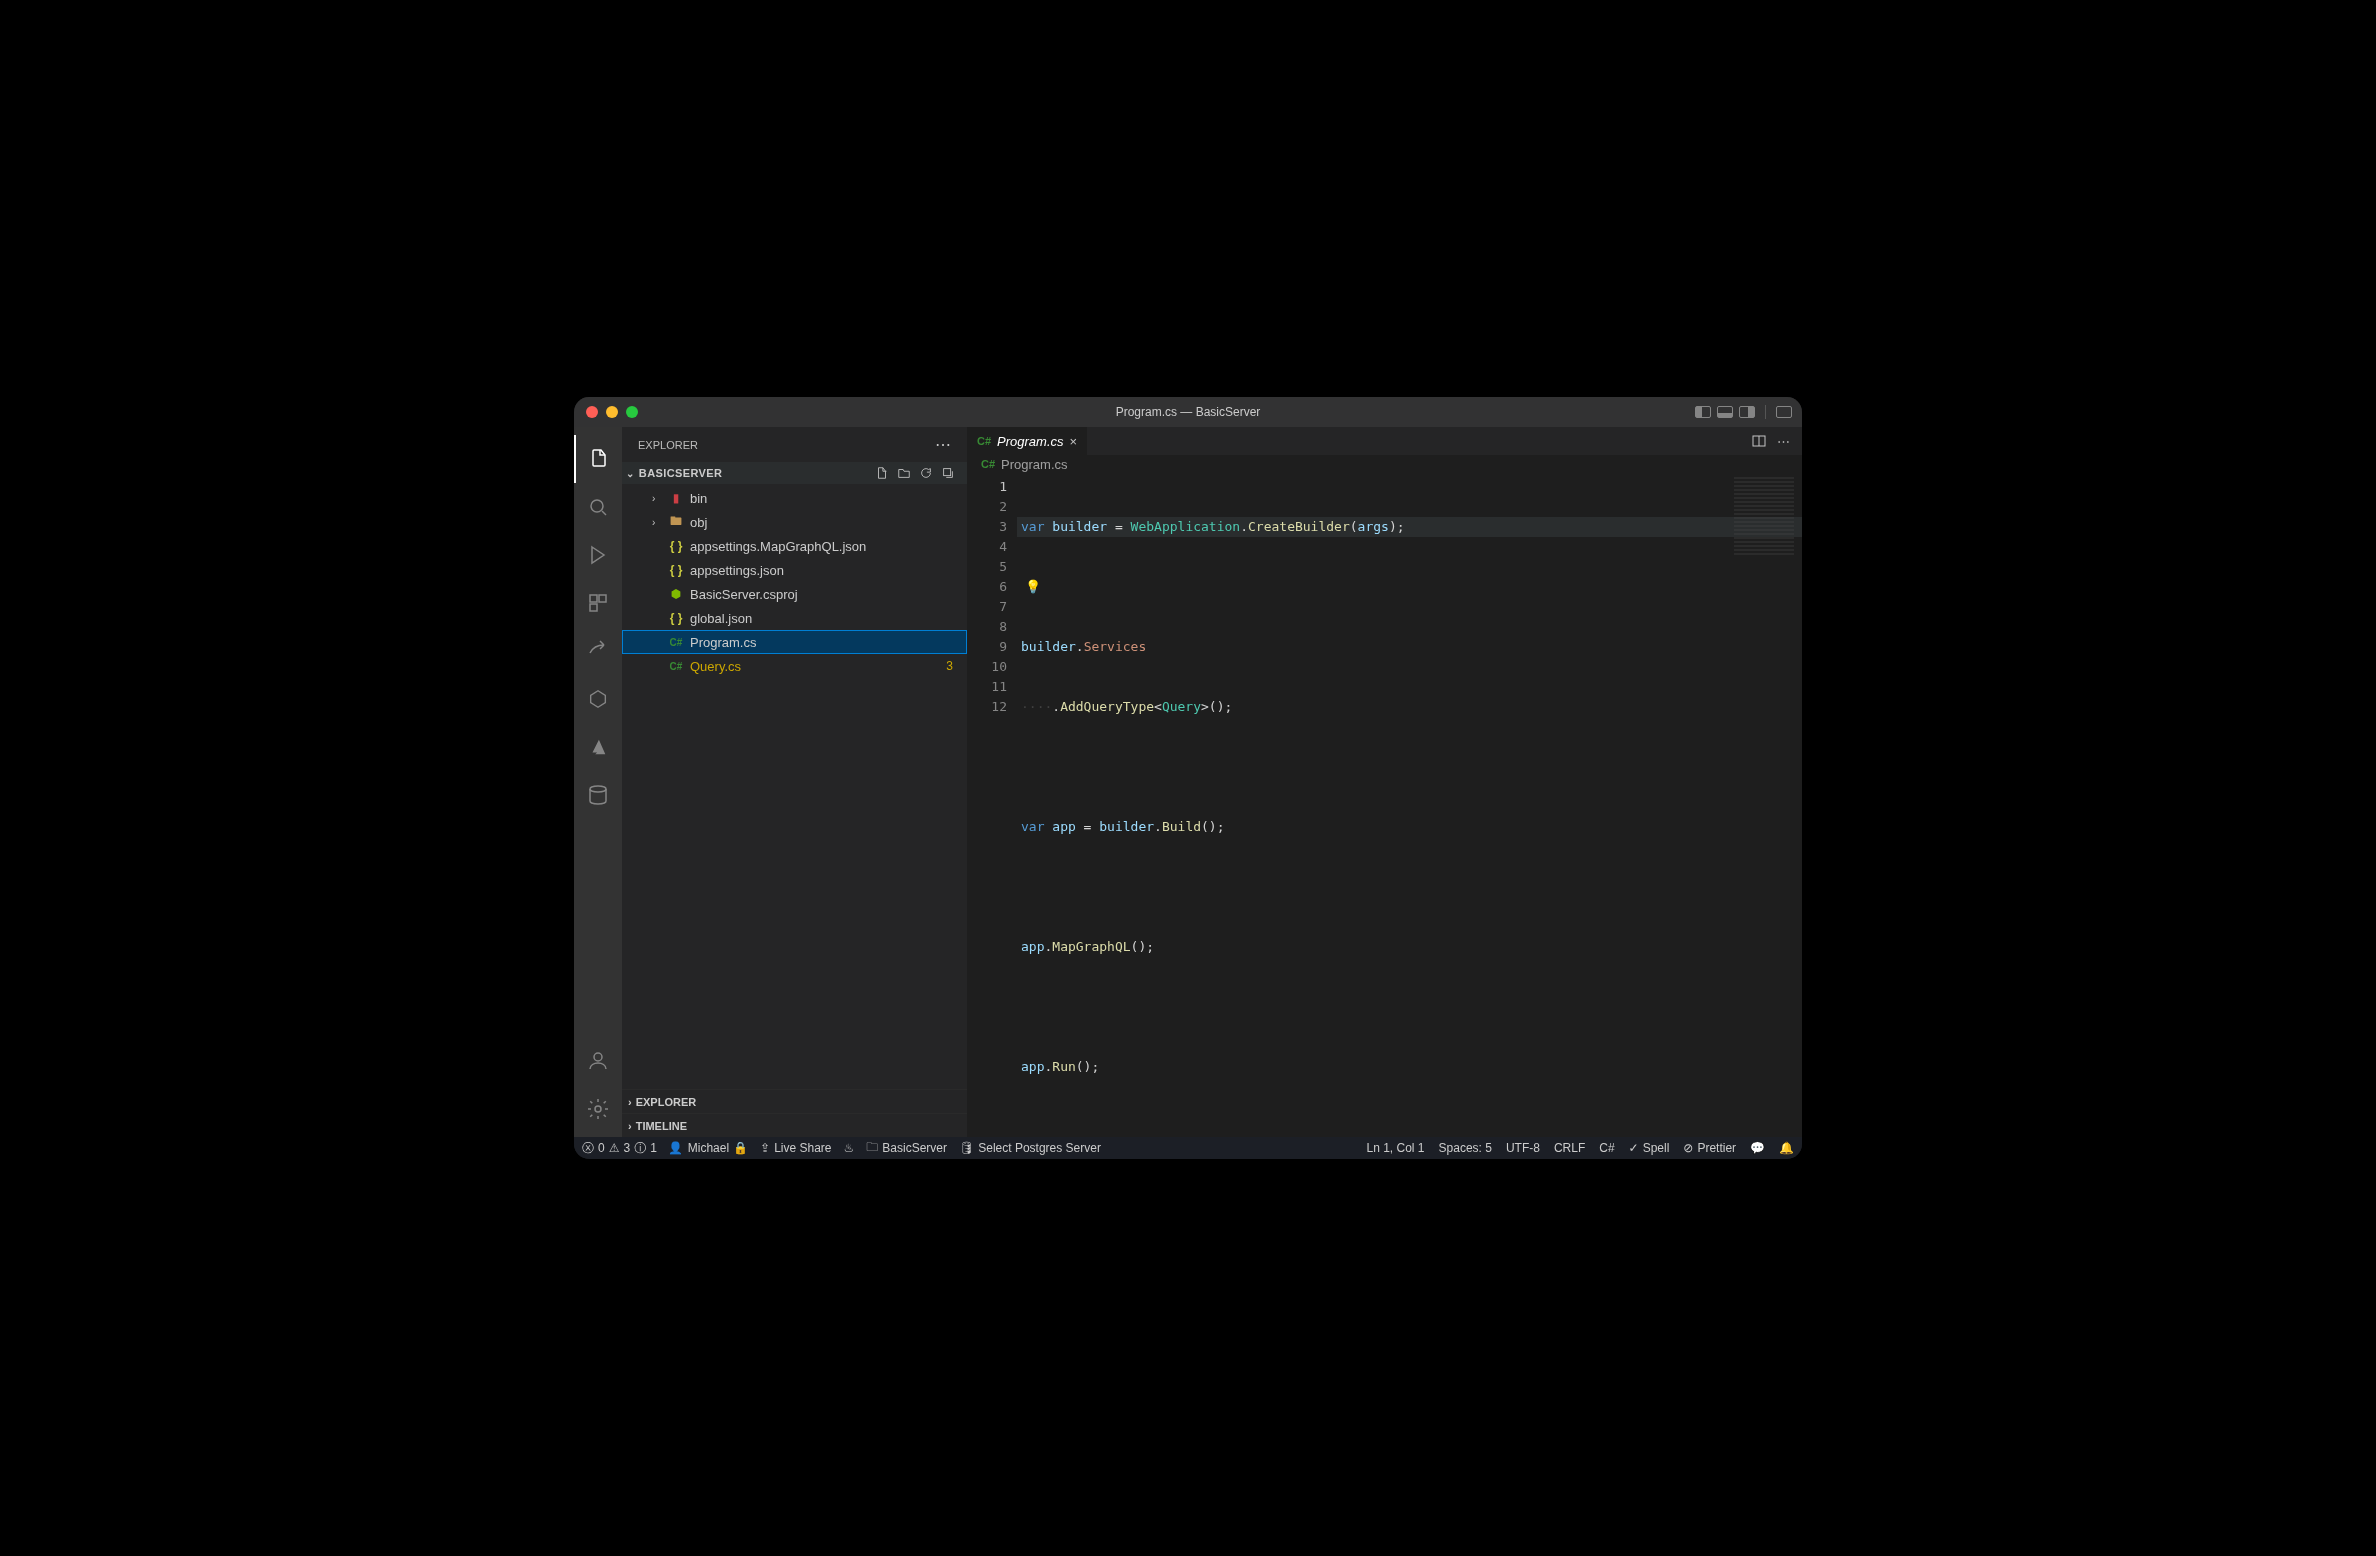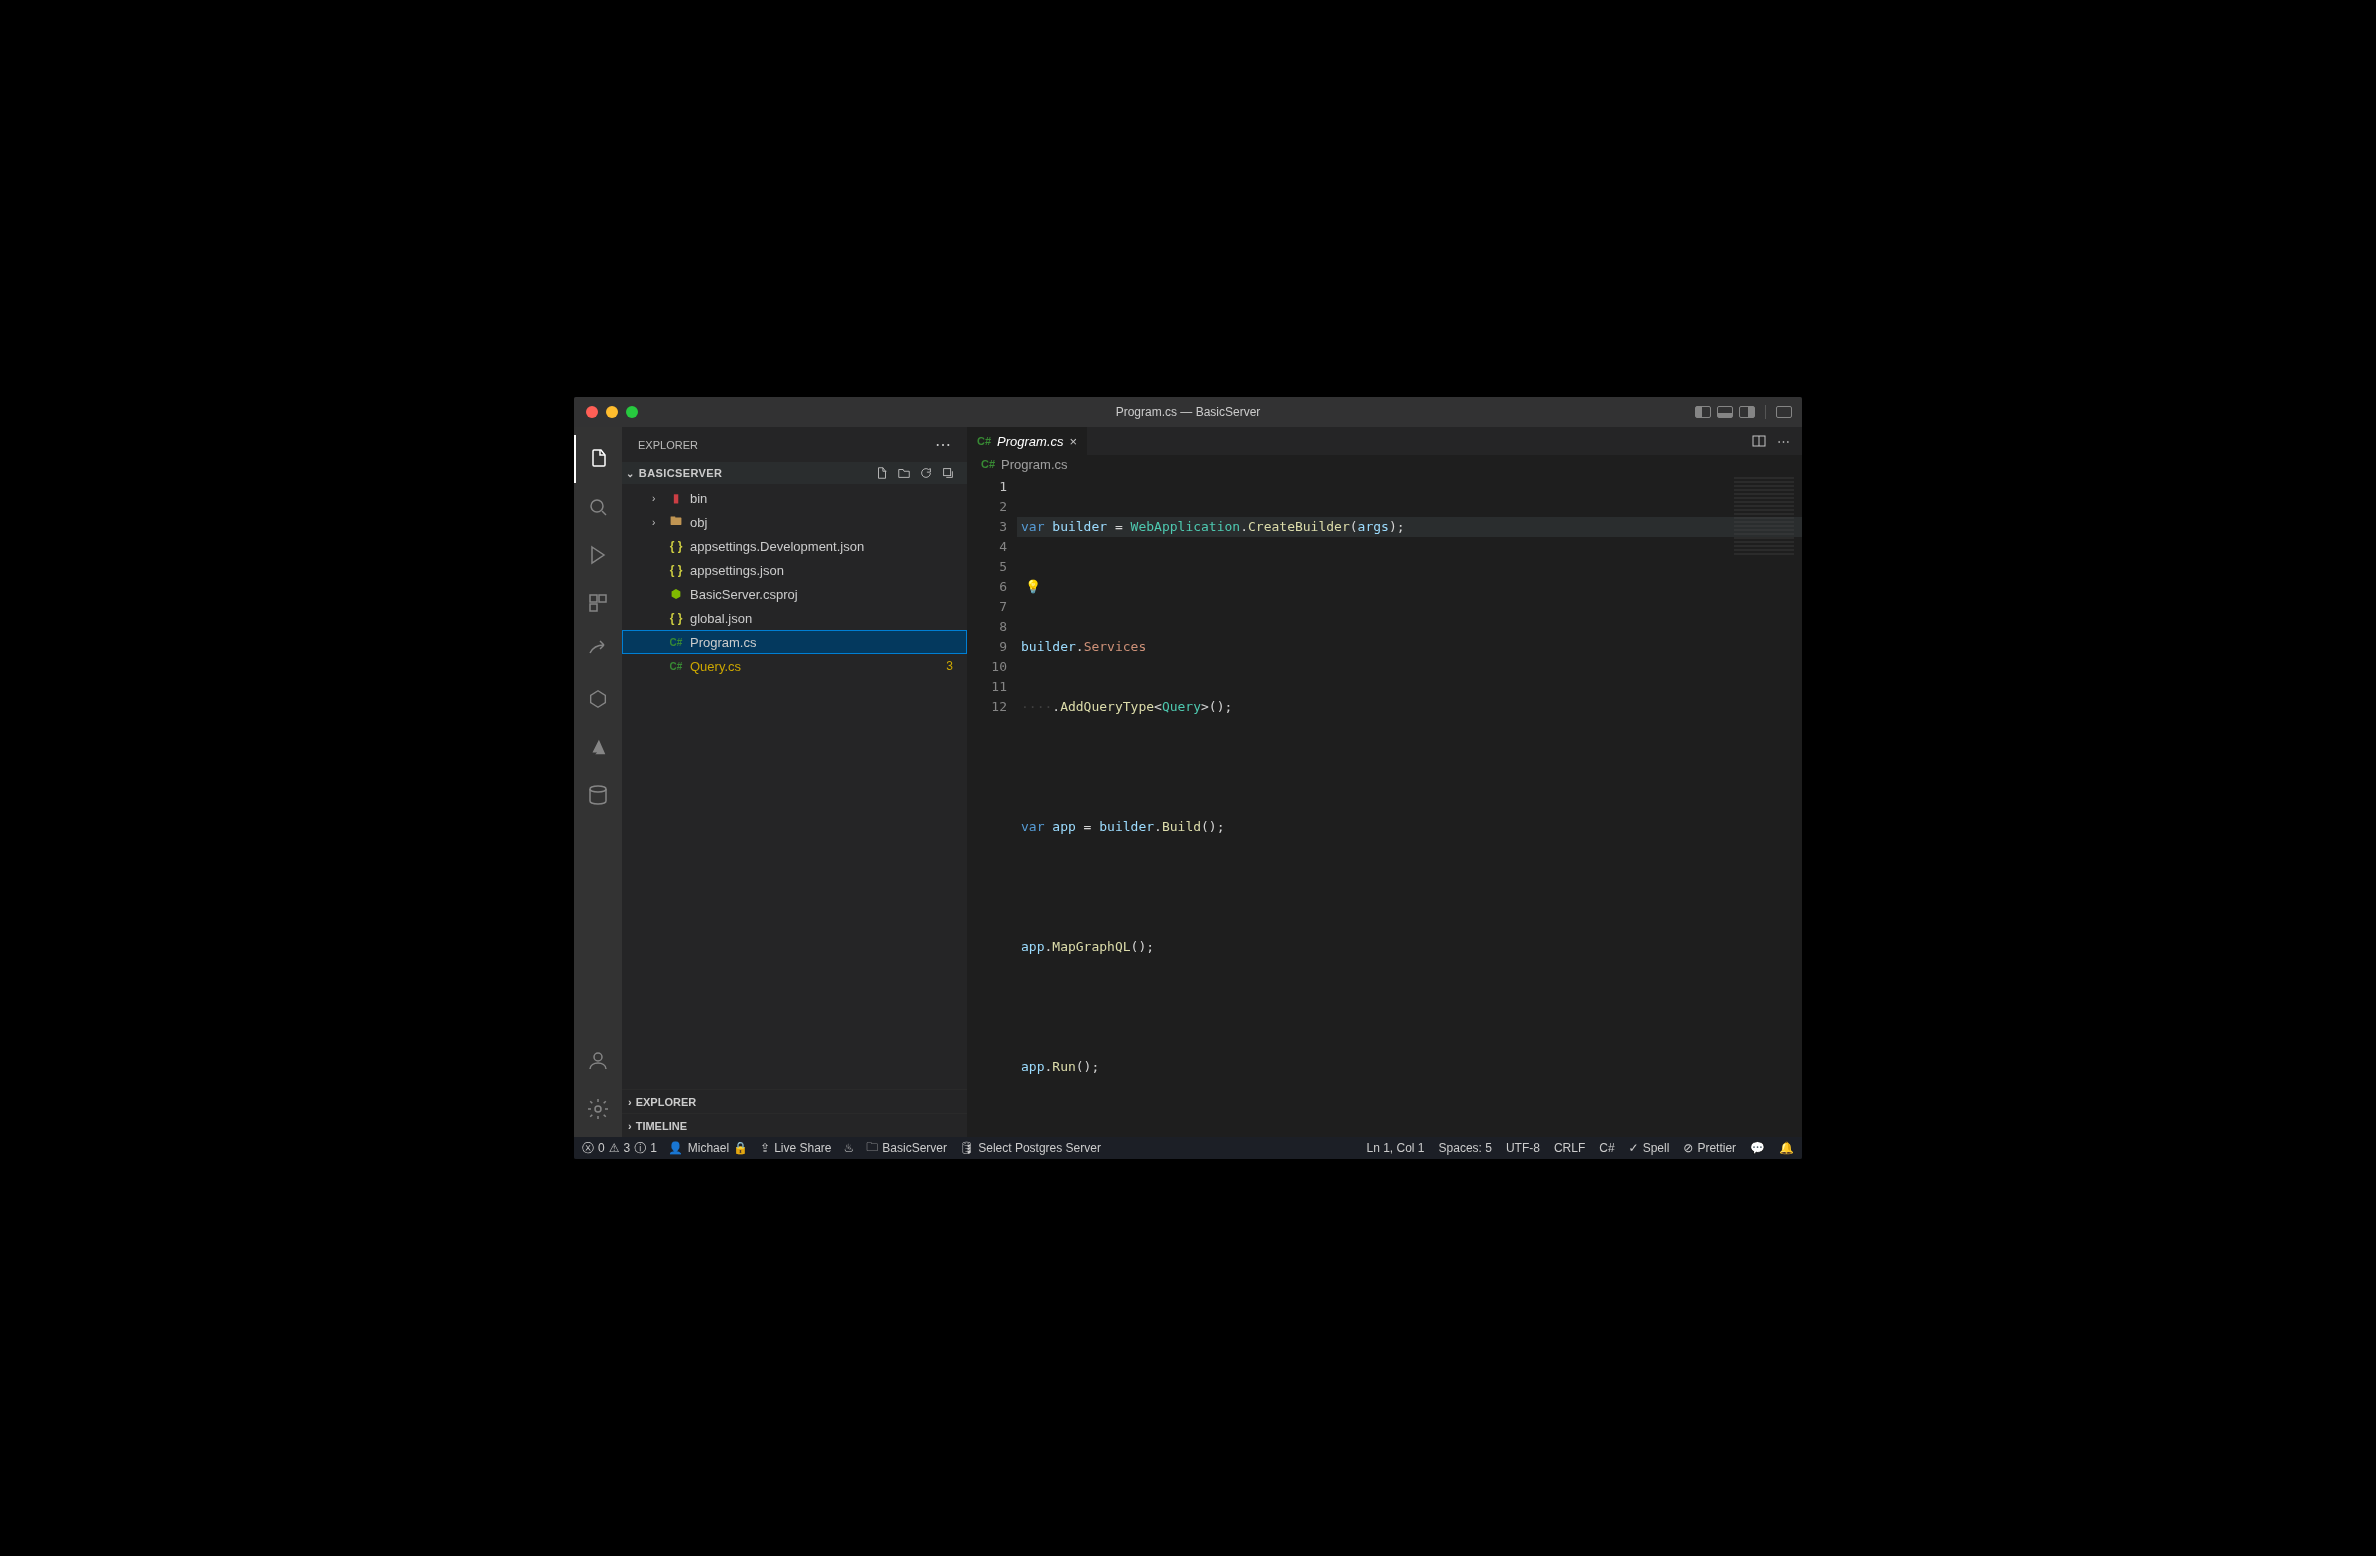--- a/index.html
+++ b/index.html
@@ -10,21 +10,21 @@
       display: flex;
       align-items: center;
       justify-content: center;
       min-height: 100vh;
       overflow: hidden;
     }
     .window {
       width: 1228px;
       height: 762px;
       background: #1e1e1e;
-      border-radius: 2px;
+      border-radius: 15px;
       overflow: hidden;
       display: flex;
       flex-direction: column;
       box-shadow: 0 20px 60px rgba(0,0,0,0.5);
     }
     
     .titlebar {
       height: 30px;
       background: #323233;
       display: flex;
@@ -278,21 +278,21 @@
           <span>bin</span>
         </div>
         <div class="file-row indent1">
           <span class="chev-small">›</span>
           <span class="file-icon icon-folder">🖿</span>
           <span>obj</span>
         </div>
         <div class="file-row indent1">
           <span class="chev-small"></span>
           <span class="file-icon icon-json">{ }</span>
-          <span>appsettings.Development.json</span>
+          <span>appsettings.MapGraphQL.json</span>
         </div>
         <div class="file-row indent1">
           <span class="chev-small"></span>
           <span class="file-icon icon-json">{ }</span>
           <span>appsettings.json</span>
         </div>
         <div class="file-row indent1">
           <span class="chev-small"></span>
           <span class="file-icon" style="color:#7fba00;">⬢</span>
           <span>BasicServer.csproj</span>

